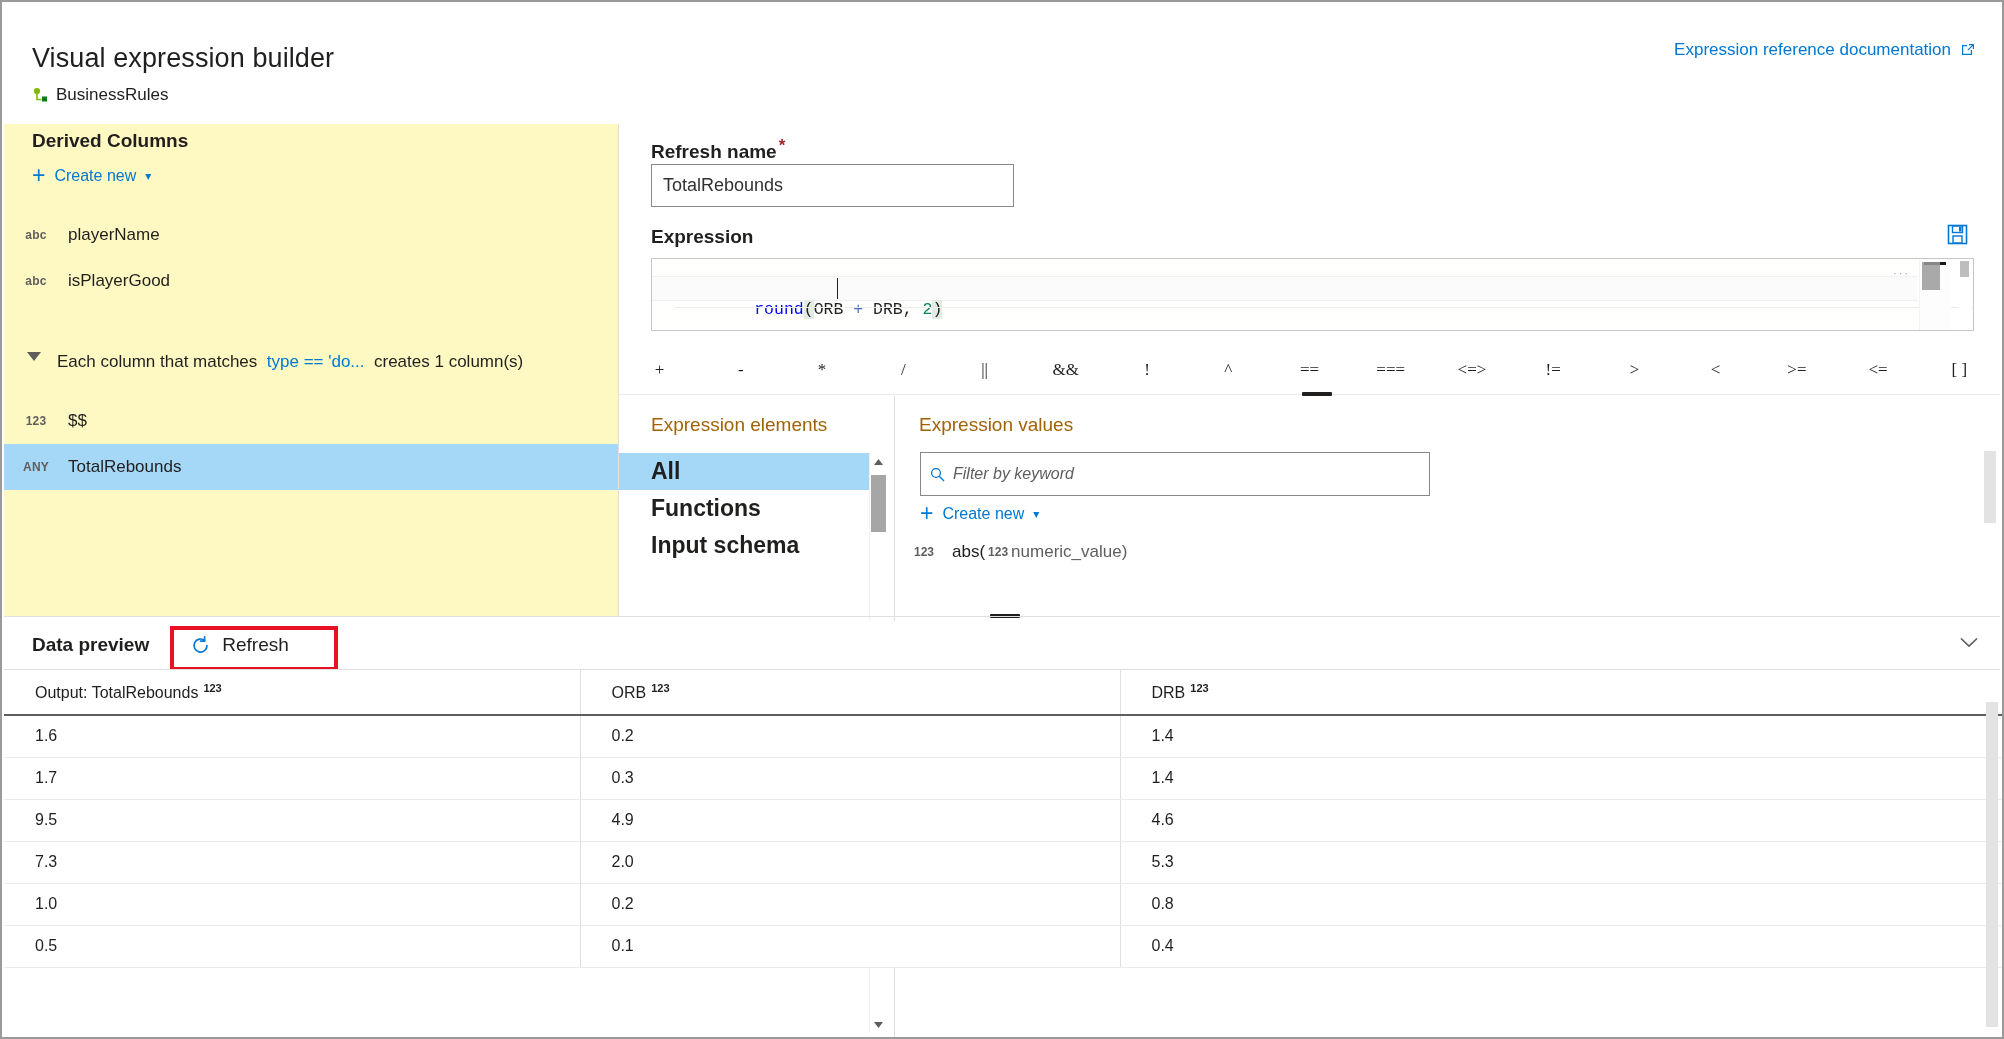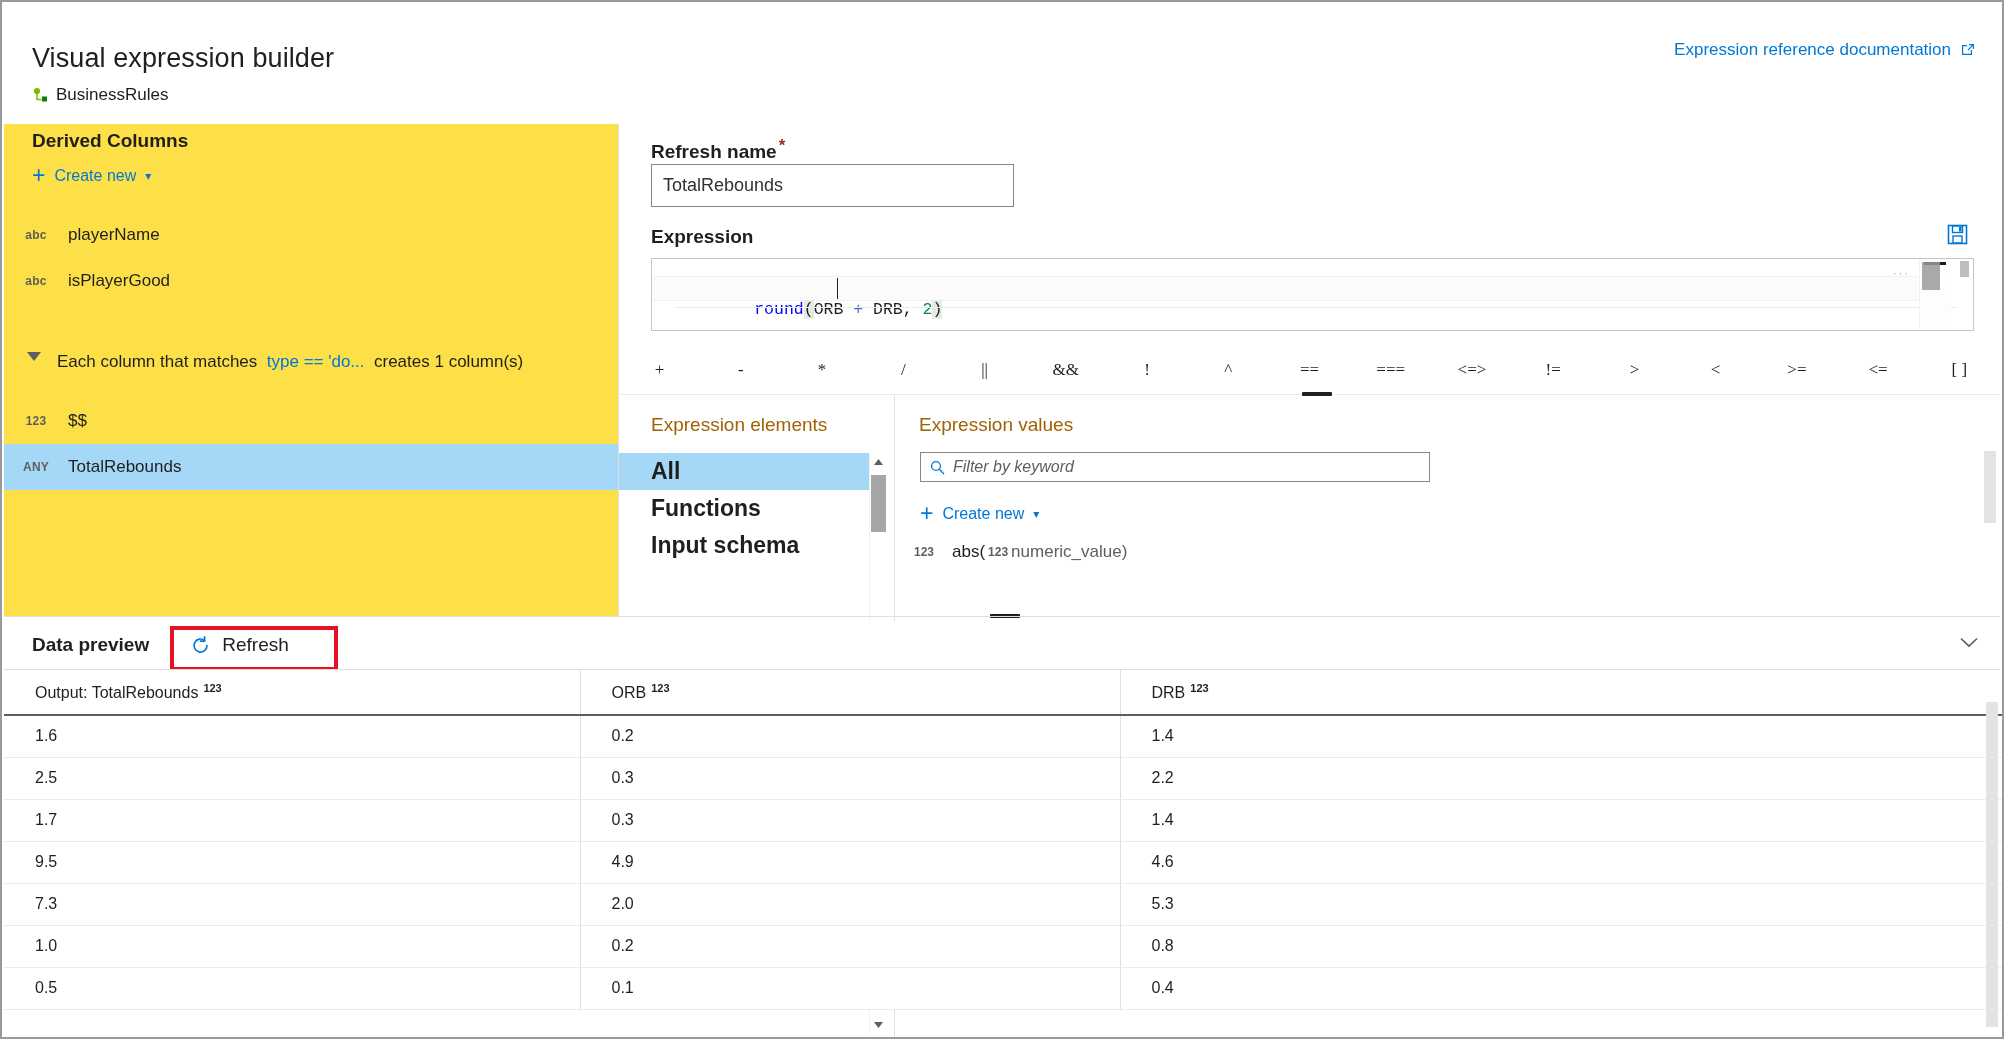--- a/index.html
+++ b/index.html
@@ -32,21 +32,21 @@
   .breadcrumb {
     position:absolute; left:30px; top:83px;
     display:flex; align-items:center; gap:7px;
     font-size:17px; color:#201f1e;
   }
   .bc-icon { width:17px; height:17px; display:block; }
 
   
   .left-panel {
     position:absolute; left:2px; top:122px; width:614px; height:493px;
-    background:#fde047;
+    background:#fef9c3;
   }
   .left-divider {
     position:absolute; left:616px; top:122px; width:1px; height:493px;
     background:#e1dfdd;
   }
   .section-head {
     position:absolute; left:28px; top:6px;
     font-size:19px; font-weight:700; color:#201f1e;
   }
   .create-new {
@@ -194,21 +194,21 @@
   .el-scroll .arrow svg { width:9px; height:6px; display:block; }
   .el-thumb {
     position:absolute; left:1px; top:22px; width:15px; height:57px; background:#a6a6a6;
   }
 
   .values-col {
     position:absolute; left:894px; top:394px; right:2px; bottom:0; background:#fff;
   }
   #values-head { left:23px; top:18px; }
   .filter-box {
-    position:absolute; left:24px; top:56px; width:510px; height:30px;
+    position:absolute; left:24px; top:56px; width:510px; height:44px;
     border:1px solid #8a8886; background:#fff; display:flex; align-items:center;
     padding:0 9px; gap:8px;
   }
   .filter-box input {
     border:none; outline:none; flex:1; font-family:"Liberation Sans", sans-serif;
     font-size:16px; color:#323130; font-style:italic; background:transparent;
   }
   .filter-box input::placeholder { color:#605e5c; font-style:italic; }
   .search-icon { width:15px; height:15px; display:block; flex:0 0 15px; }
   #create-new-values { left:24px; top:106px; }
@@ -504,25 +504,20 @@
         <th><span>DRB</span><span class="sup">123</span></th>
       </tr>
     </thead>
     <tbody>
       <tr>
           <td>1.6</td>
           <td>0.2</td>
           <td>1.4</td>
         </tr>
       <tr>
-          <td>2.5</td>
-          <td>0.3</td>
-          <td>2.2</td>
-        </tr>
-      <tr>
           <td>1.7</td>
           <td>0.3</td>
           <td>1.4</td>
         </tr>
       <tr>
           <td>9.5</td>
           <td>4.9</td>
           <td>4.6</td>
         </tr>
       <tr>

